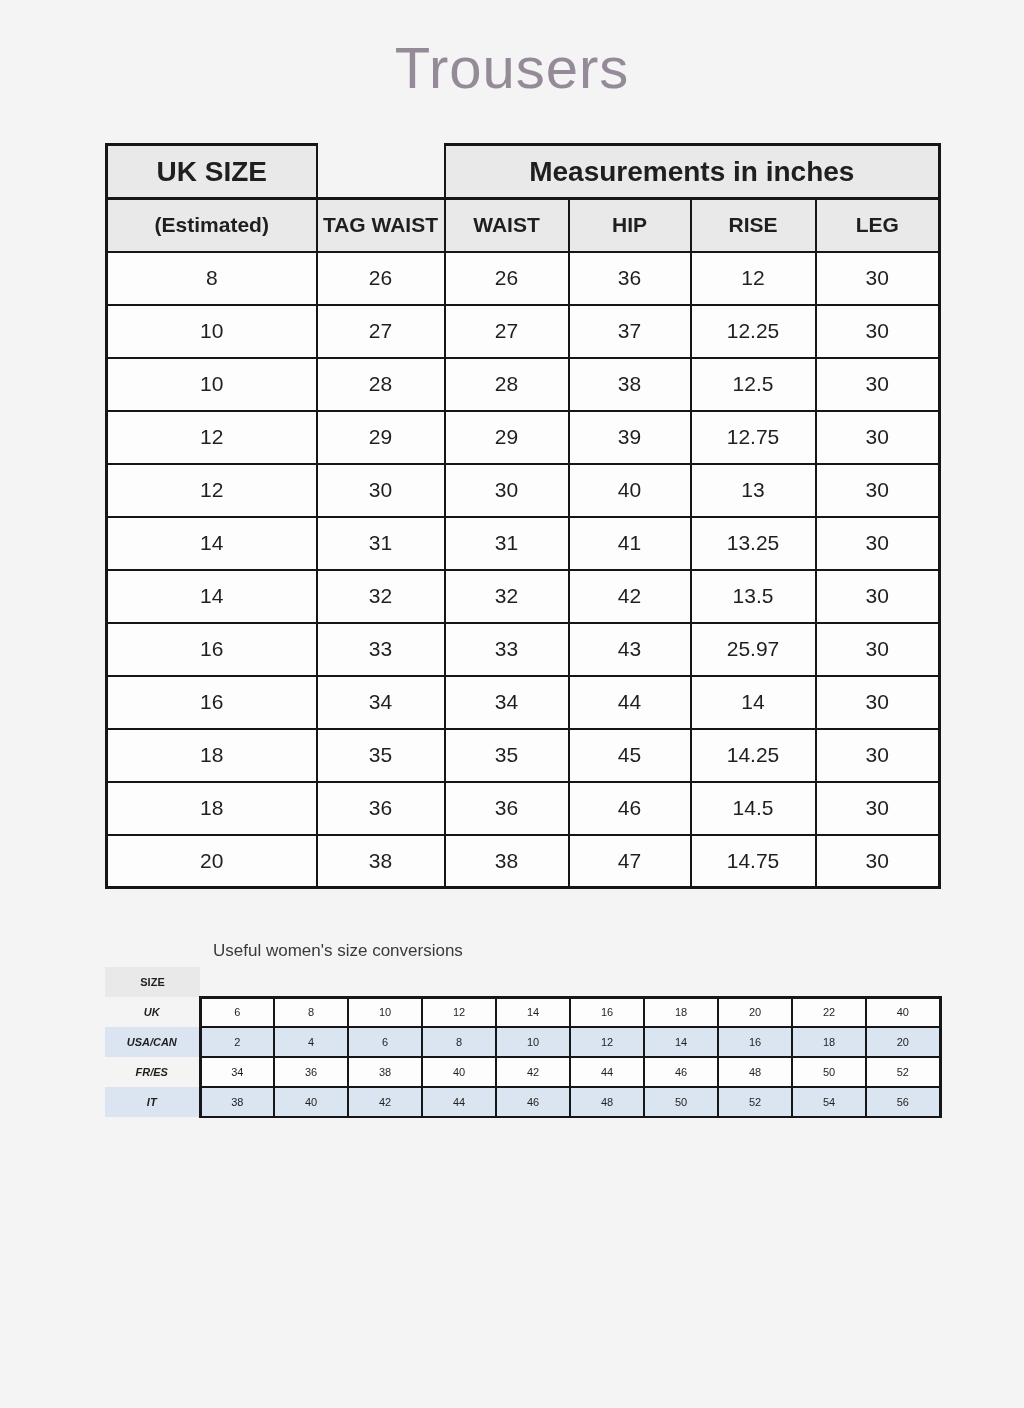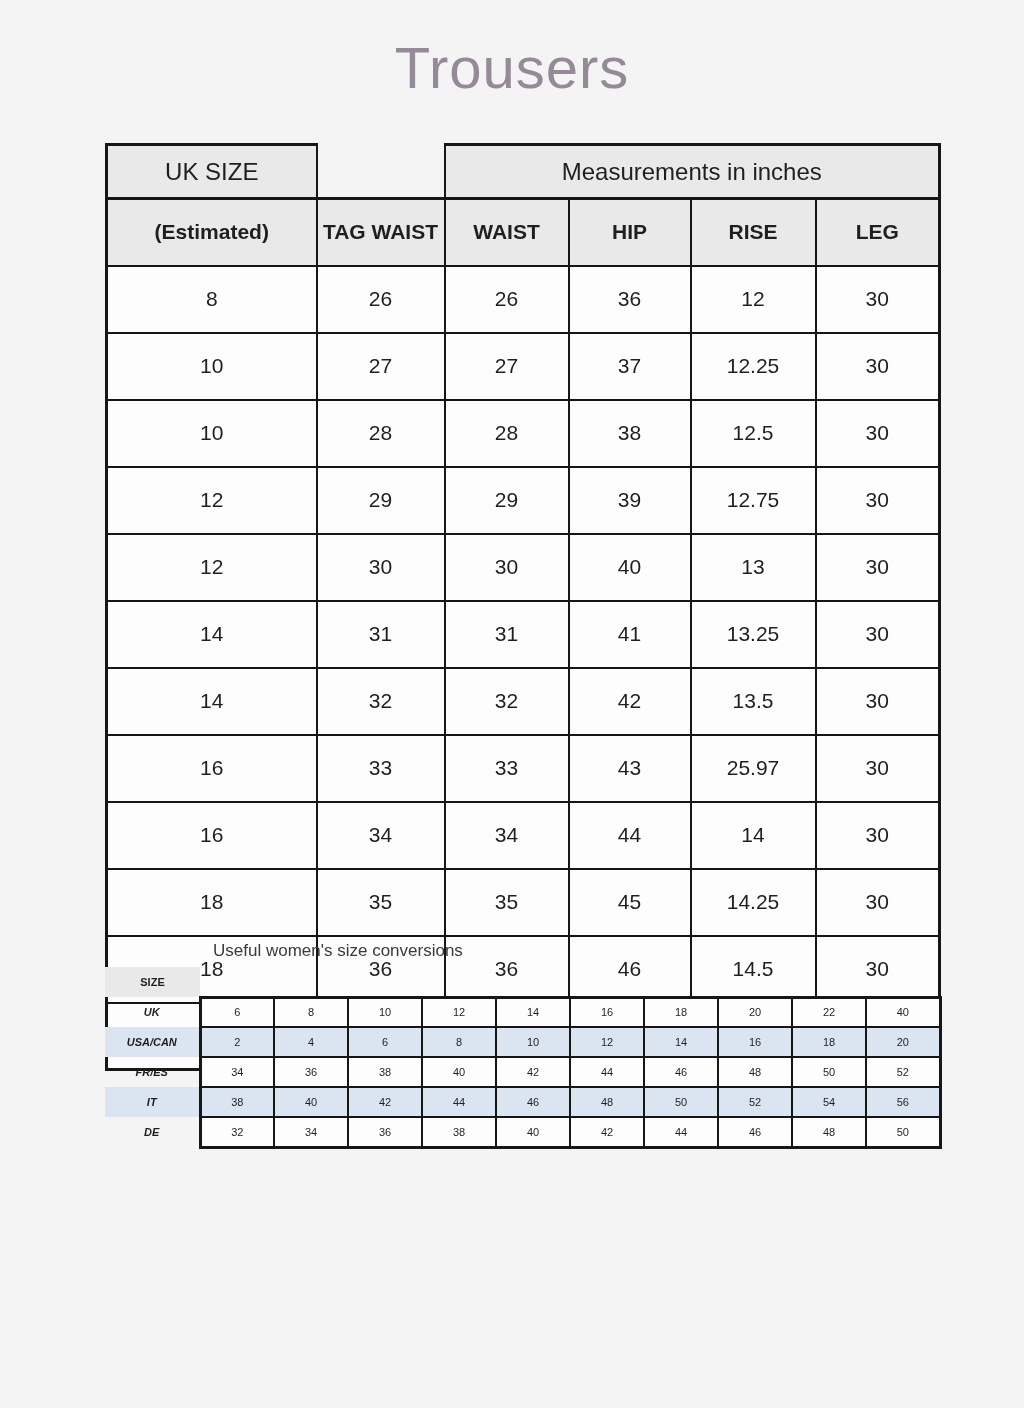--- a/index.html
+++ b/index.html
@@ -27,33 +27,33 @@
     font-size:58px;font-weight:400;letter-spacing:1px;
     color:var(--title);
     margin:0;
   }
 
   
   table{border-collapse:collapse;table-layout:fixed;}
   .mt{
     position:absolute;left:105px;top:143px;width:833px;
   }
-  .mt tr{height:67px;}
+  .mt tr{height:53px;}
   .mt tr.ghrow{height:54px;}
   .mt th,.mt td{
     border:2px solid var(--border);
     text-align:center;vertical-align:middle;
     padding:0;
     font-size:21px;
     background:#fdfdfd;
     overflow:hidden;
   }
   .mt .ghead{
     background:var(--headfill);
-    font-weight:400;font-size:24px;
+    font-weight:700;font-size:28px;
   }
   .mt .chead{
     background:var(--headfill);
     font-weight:700;
     border-top:3px solid var(--border);
   }
   .mt td{font-weight:400;}
   .mt .spacer{border:none;background:transparent;}
   .bt{border-top:3px solid var(--border) !important;}
   .bl{border-left:3px solid var(--border) !important;}
@@ -288,29 +288,16 @@
           <td class="dcell shade">40</td>
           <td class="dcell shade">42</td>
           <td class="dcell shade">44</td>
           <td class="dcell shade">46</td>
           <td class="dcell shade">48</td>
           <td class="dcell shade">50</td>
           <td class="dcell shade">52</td>
           <td class="dcell shade">54</td>
           <td class="dcell dr shade">56</td>
         </tr>
-        <tr>
-          <th class="lbl">DE</th>
-          <td class="dcell dl db">32</td>
-          <td class="dcell db">34</td>
-          <td class="dcell db">36</td>
-          <td class="dcell db">38</td>
-          <td class="dcell db">40</td>
-          <td class="dcell db">42</td>
-          <td class="dcell db">44</td>
-          <td class="dcell db">46</td>
-          <td class="dcell db">48</td>
-          <td class="dcell dr db">50</td>
-        </tr>
       </tbody>
   </table>
 
 </div>
 
 </body></html>

